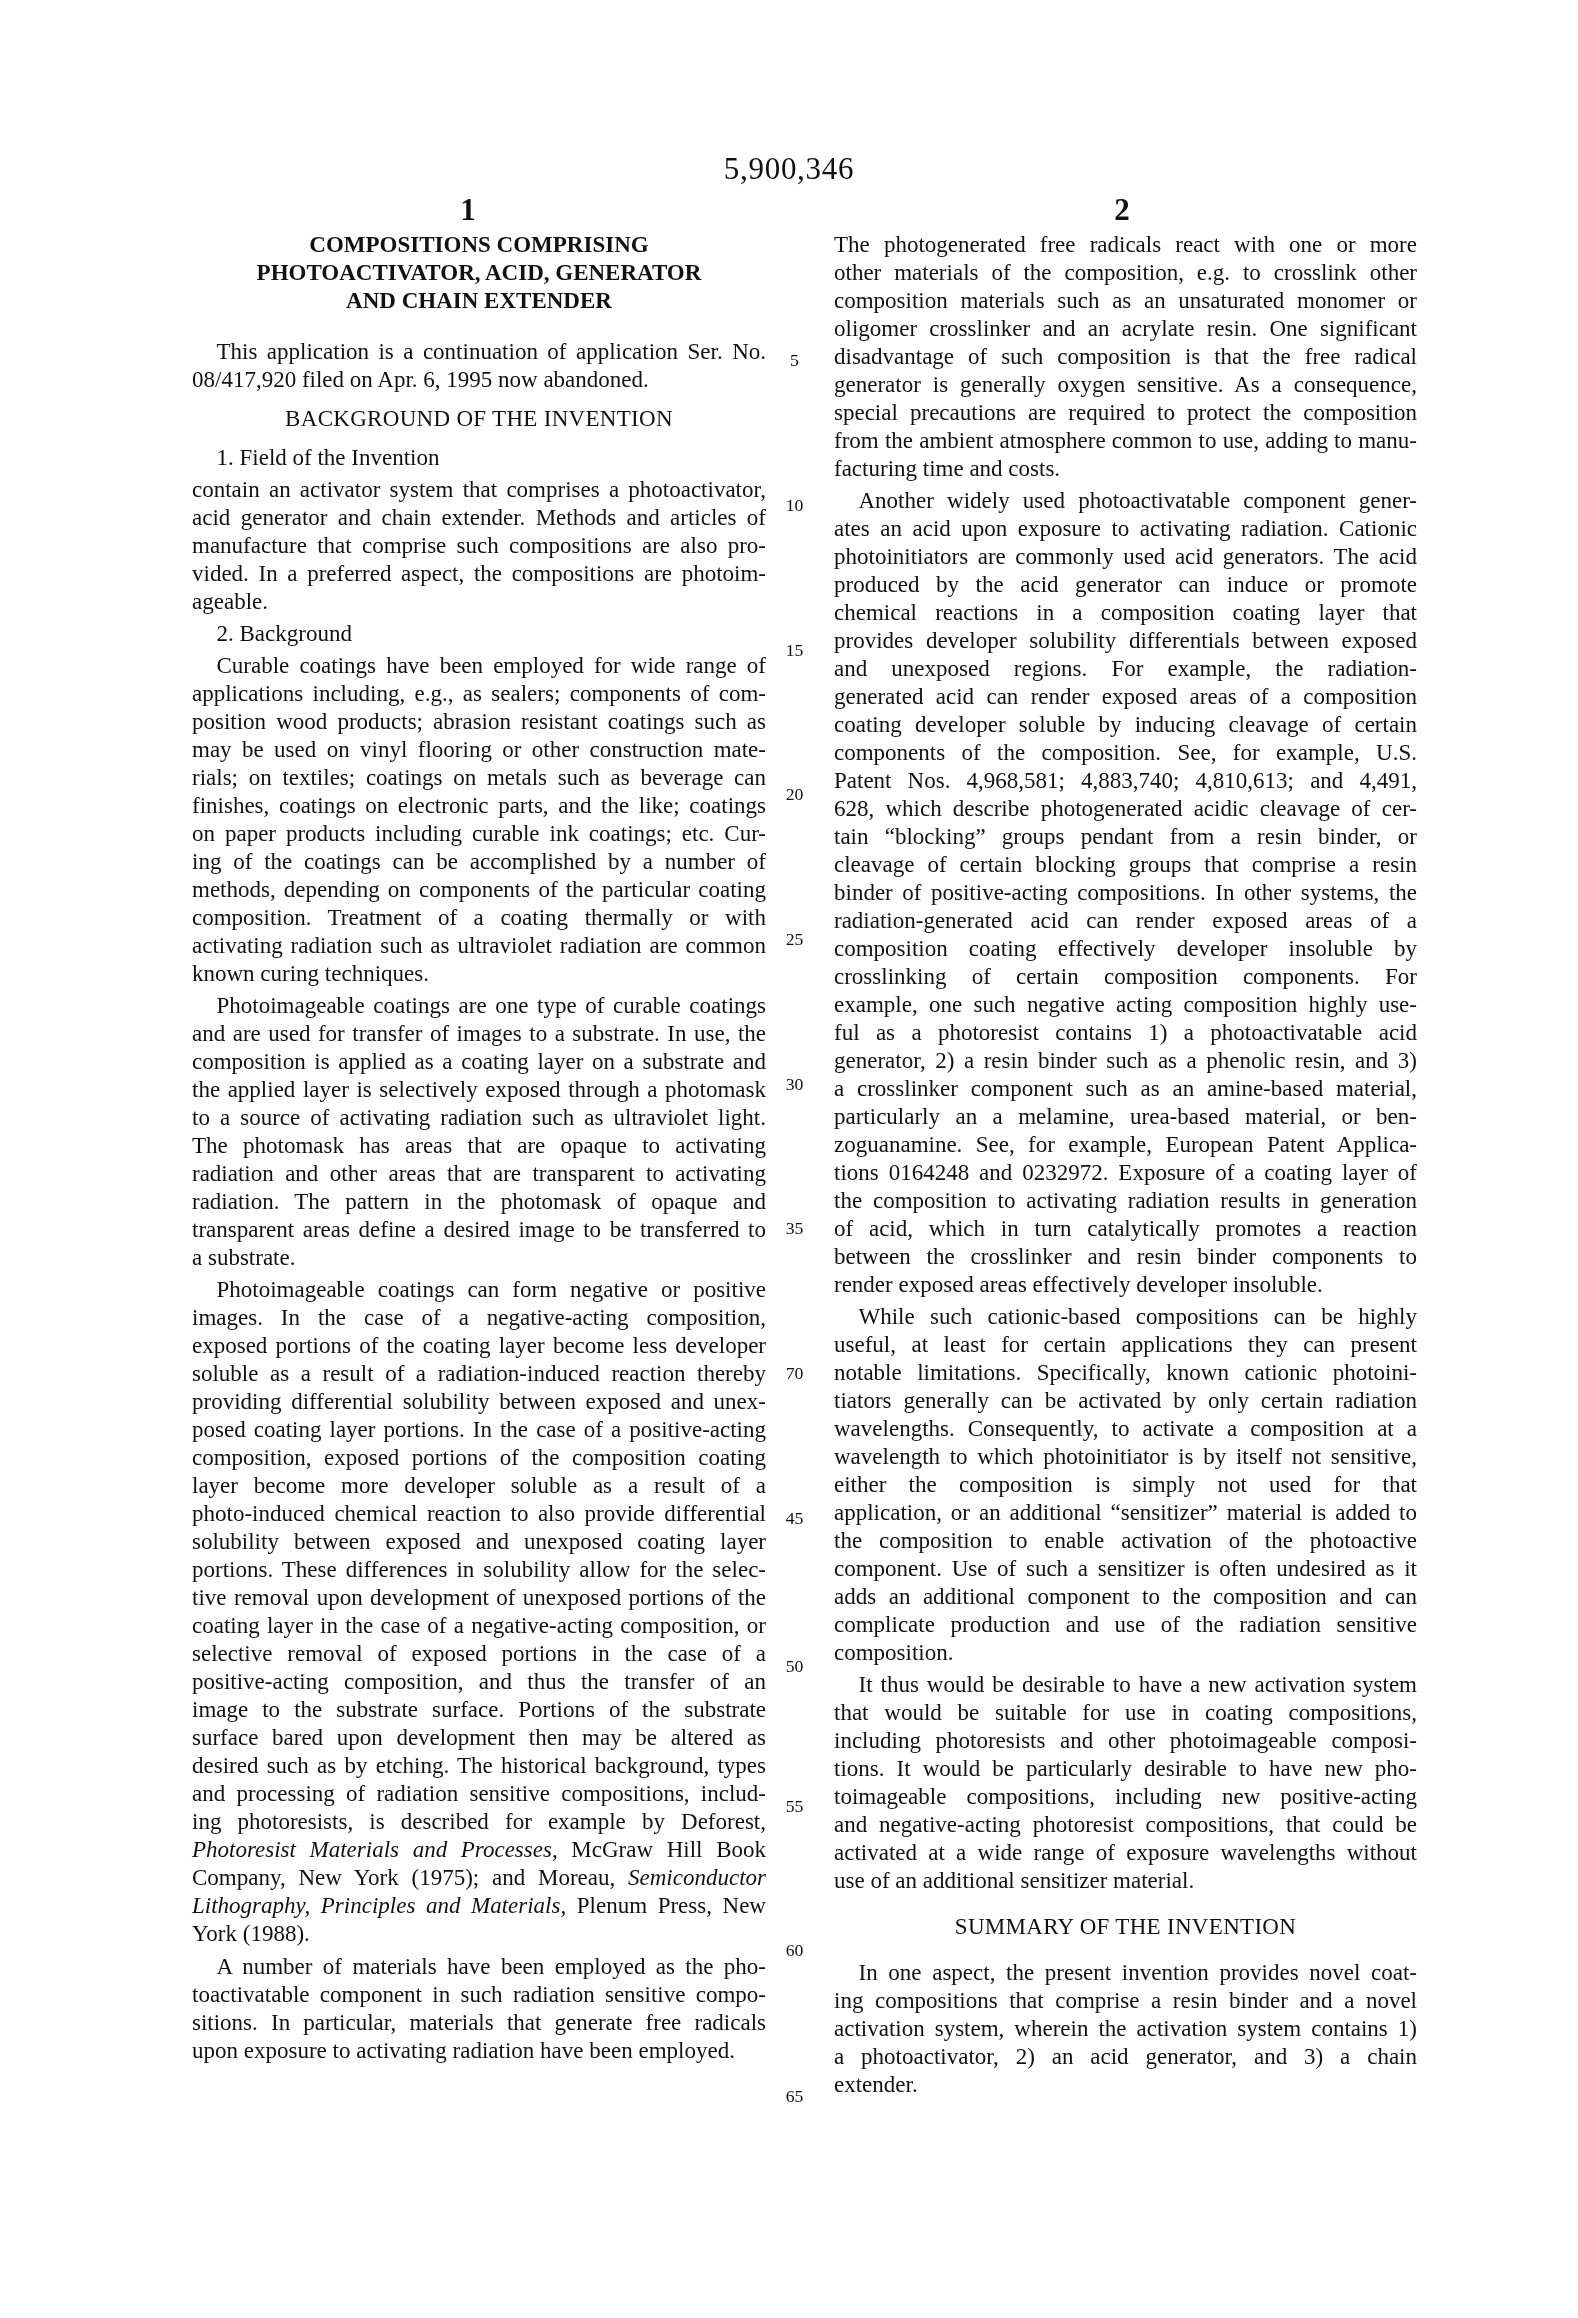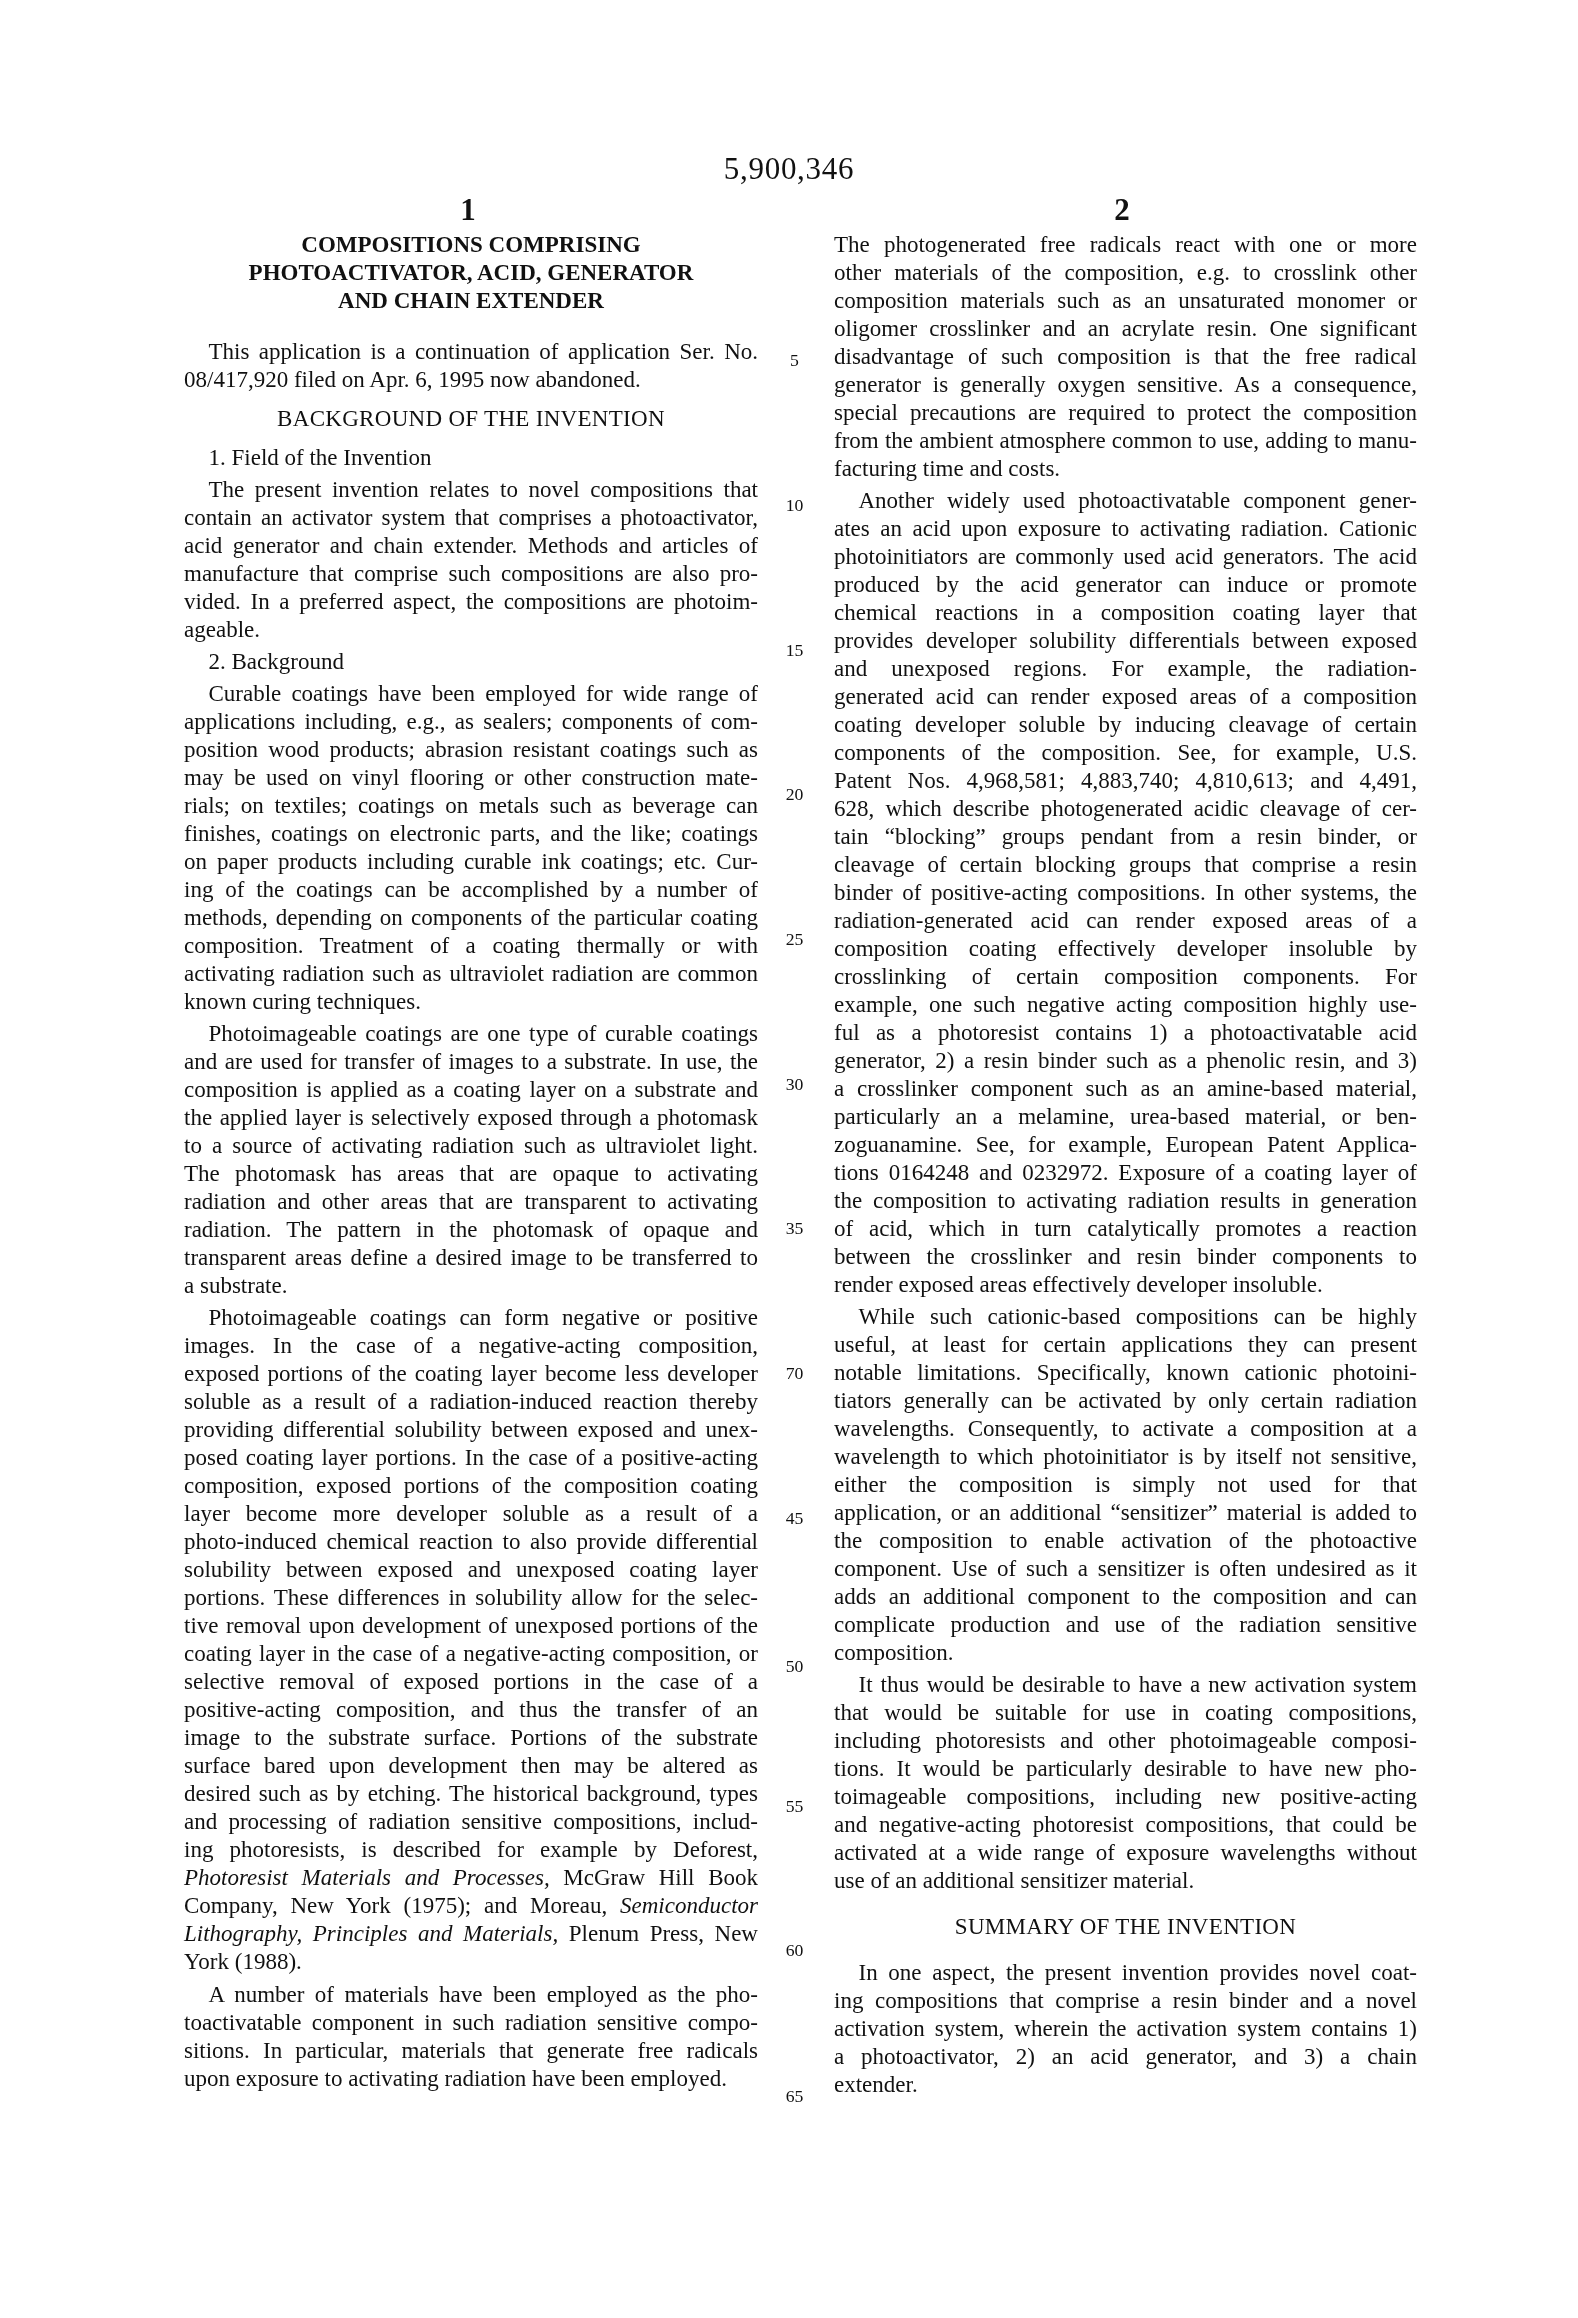--- a/index.html
+++ b/index.html
@@ -4,21 +4,21 @@
 <style>
   html, body { margin: 0; padding: 0; background: #ffffff; }
   body { width: 1578px; height: 2319px; position: relative; overflow: hidden;
          font-family: "Liberation Serif", "DejaVu Serif", serif; color: #111; }
   .patent-number { position: absolute; top: 151px; left: 0; width: 1578px; text-align: center;
                    font-size: 31px; letter-spacing: 0.7px; }
   .col-num { position: absolute; top: 192px; font-size: 31px; font-weight: bold; text-align: center; width: 54px; }
   .col-num.left { left: 441px; }
   .col-num.right { left: 1095px; }
   .column { position: absolute; top: 231px; font-size: 23px; line-height: 28px; }
-  .column.left { left: 184px; width: 574px; }
+  .column.left { left: 192px; width: 574px; }
   .column.right { left: 1208px; }
   .line { display: block; white-space: nowrap; text-align: justify; text-align-last: justify; height: 28px; }
   .line.last { text-align-last: left; }
   .line.indent { padding-left: 24.5px; }
   .title-block { font-weight: bold; }
   .title-block .line { text-align: center; text-align-last: center; }
   .gap-s { height: 11px; display: block; }
   .gap-m { height: 17.7px; display: block; }
   .gap-l { height: 23px; display: block; }
   .heading .line { text-align-last: center; letter-spacing: 0.3px; }
@@ -50,21 +50,20 @@
     <span class="gap-s"></span>
     <div class="heading">
       <span class="line">BACKGROUND OF THE INVENTION</span>
     </div>
     <span class="gap-s"></span>
     <div class="subhead">
       <span class="line">1. Field of the Invention</span>
     </div>
     <span class="gap-s" style="height:4.1px"></span>
     <div>
-      <span class="line indent">The present invention relates to novel compositions that</span>
       <span class="line">contain an activator system that comprises a photoactivator,</span>
       <span class="line">acid generator and chain extender. Methods and articles of</span>
       <span class="line">manufacture that comprise such compositions are also pro-</span>
       <span class="line">vided. In a preferred aspect, the compositions are photoim-</span>
       <span class="line last">ageable.</span>
     </div>
     <span class="gap-s" style="height:4.1px"></span>
     <div class="subhead">
       <span class="line">2. Background</span>
     </div>

